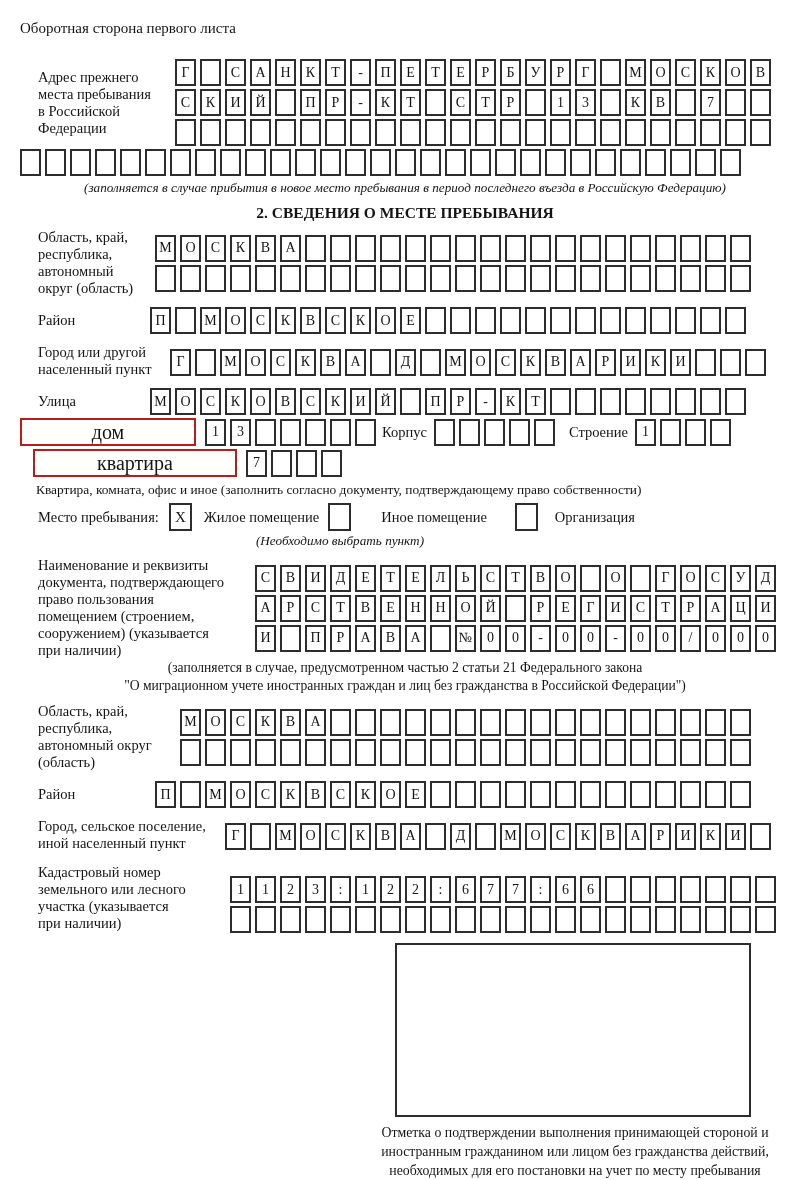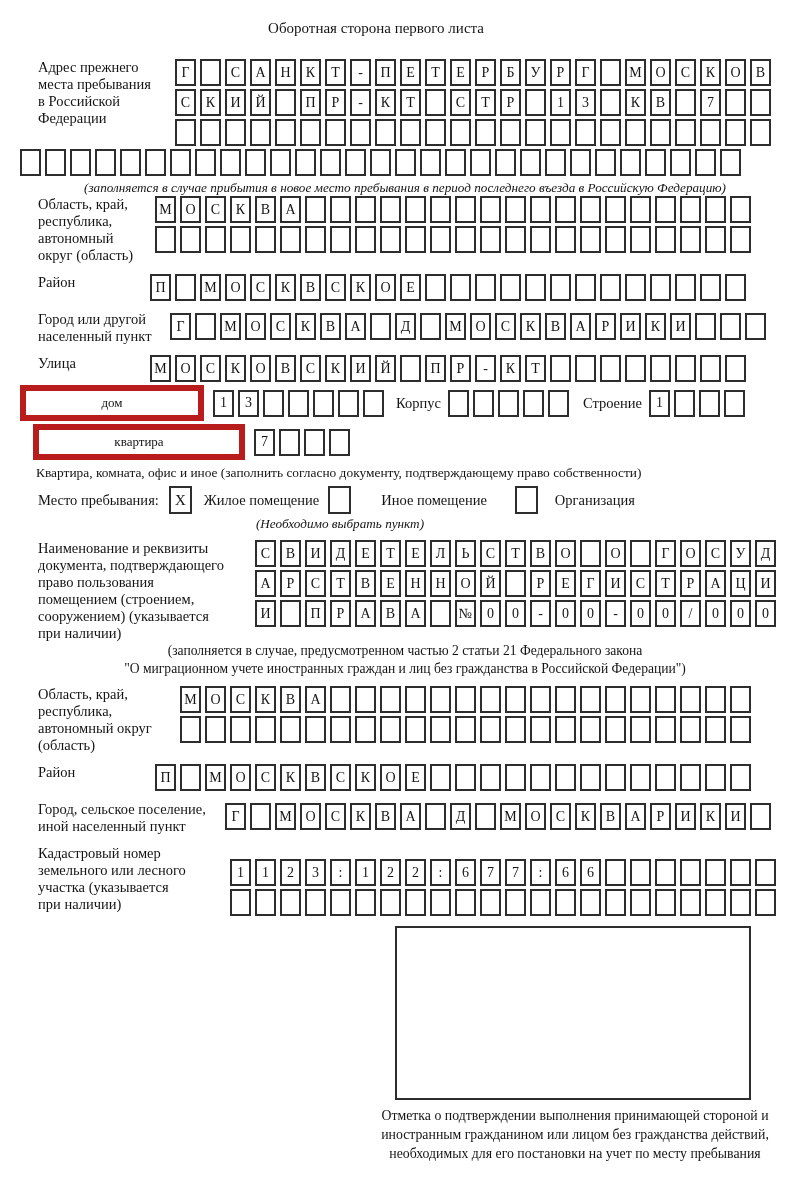--- a/index.html
+++ b/index.html
@@ -1,35 +1,35 @@
 <!DOCTYPE html>
 <html><head>
 <meta charset="utf-8">
 <style>
   html,body{margin:0;padding:0;background:#fff;}
   body{width:800px;height:1180px;color:#141414;font-family:"Liberation Serif","DejaVu Serif",serif;}
   .page{position:relative;padding:20px 10px 10px 20px;box-sizing:border-box;}
 
-  .top-header{text-align:center;padding-right:58px;font-size:15px;margin-bottom:22px;}
-
-  .block{display:flex;align-items:flex-start;}
+  .top-header{text-align:left;padding-right:58px;font-size:15px;margin-bottom:22px;}
+
+  .block{display:flex;align-items:center;}
   .label{font-size:14.5px;line-height:17px;white-space:pre-line;padding-left:18px;box-sizing:border-box;flex-shrink:0;}
   .rows{display:flex;flex-direction:column;gap:3px;}
   .cellrow{display:flex;gap:4px;}
   .cell{width:17px;height:23px;border:2px solid #2d2d2d;display:flex;align-items:center;justify-content:center;
         font-size:14px;flex-shrink:0;background:#fff;}
   .fullrow{margin-top:3px;}
   .note{font-size:13.2px;line-height:16px;font-style:italic;}
   .center{text-align:center;}
   .section-title{text-align:center;font-weight:bold;font-size:15.5px;margin:8px 0 7px 0;}
   .mt3{margin-top:10px;} .mt8{margin-top:8px;}
 
   .inline-row{display:flex;align-items:center;margin-top:3px;}
-  .fieldbox{height:24px;border:6px solid #b91c1c;display:flex;align-items:center;justify-content:center;
-            font-size:13px;flex-shrink:0;background:#fff;}
+  .fieldbox{height:24px;border:2px solid #b91c1c;display:flex;align-items:center;justify-content:center;
+            font-size:20px;flex-shrink:0;background:#fff;}
   .subnote{font-size:13.4px;line-height:16px;margin:3px 0 3px 16px;}
   .inl-label{font-size:14.5px;}
   .checkbox{width:19px;height:24px;border:2px solid #2d2d2d;display:flex;align-items:center;justify-content:center;
             font-size:15px;flex-shrink:0;background:#fff;}
 
   .fact-title{text-align:center;font-weight:bold;font-size:15px;margin:12px 0 6px 0;}
   .fact-note{text-align:center;font-size:13.6px;line-height:18px;}
 
   .stamp-box{margin:10px 0 0 375px;width:352px;height:170px;border:2px solid #2d2d2d;background:#fff;}
   .stamp-caption{margin:6px 0 0 335px;width:440px;text-align:center;font-size:13.8px;line-height:19px;}
@@ -153,20 +153,21 @@
       <div class="cell"></div>
       <div class="cell"></div>
       <div class="cell"></div>
       <div class="cell"></div>
       <div class="cell"></div>
       <div class="cell"></div>
       <div class="cell"></div>
     </div>
   <div class="note center" style="margin-top:4px;">(заполняется в случае прибытия в новое место пребывания в период последнего въезда в Российскую Федерацию)</div>
 
+  <div class="section-title">2. СВЕДЕНИЯ О МЕСТЕ ПРЕБЫВАНИЯ</div>
 
   <div class="block">
     <div class="label" style="width:135px">Область, край,
 республика,
 автономный
 округ (область)</div>
     <div class="rows">
       <div class="cellrow">
           <div class="cell">М</div>
           <div class="cell">О</div>
@@ -317,21 +318,21 @@
     <div class="fieldbox" style="width:172px">дом</div>
     <div class="cellrow" style="margin-left:9px">
         <div class="cell">1</div>
         <div class="cell">3</div>
         <div class="cell"></div>
         <div class="cell"></div>
         <div class="cell"></div>
         <div class="cell"></div>
         <div class="cell"></div>
       </div>
-    <div class="inl-label" style="margin:0 7px 0 12px">Корпус</div>
+    <div class="inl-label" style="margin:0 7px 0 6px">Корпус</div>
     <div class="cellrow">
         <div class="cell"></div>
         <div class="cell"></div>
         <div class="cell"></div>
         <div class="cell"></div>
         <div class="cell"></div>
       </div>
     <div class="inl-label" style="margin:0 7px 0 14px">Строение</div>
     <div class="cellrow">
         <div class="cell">1</div>

